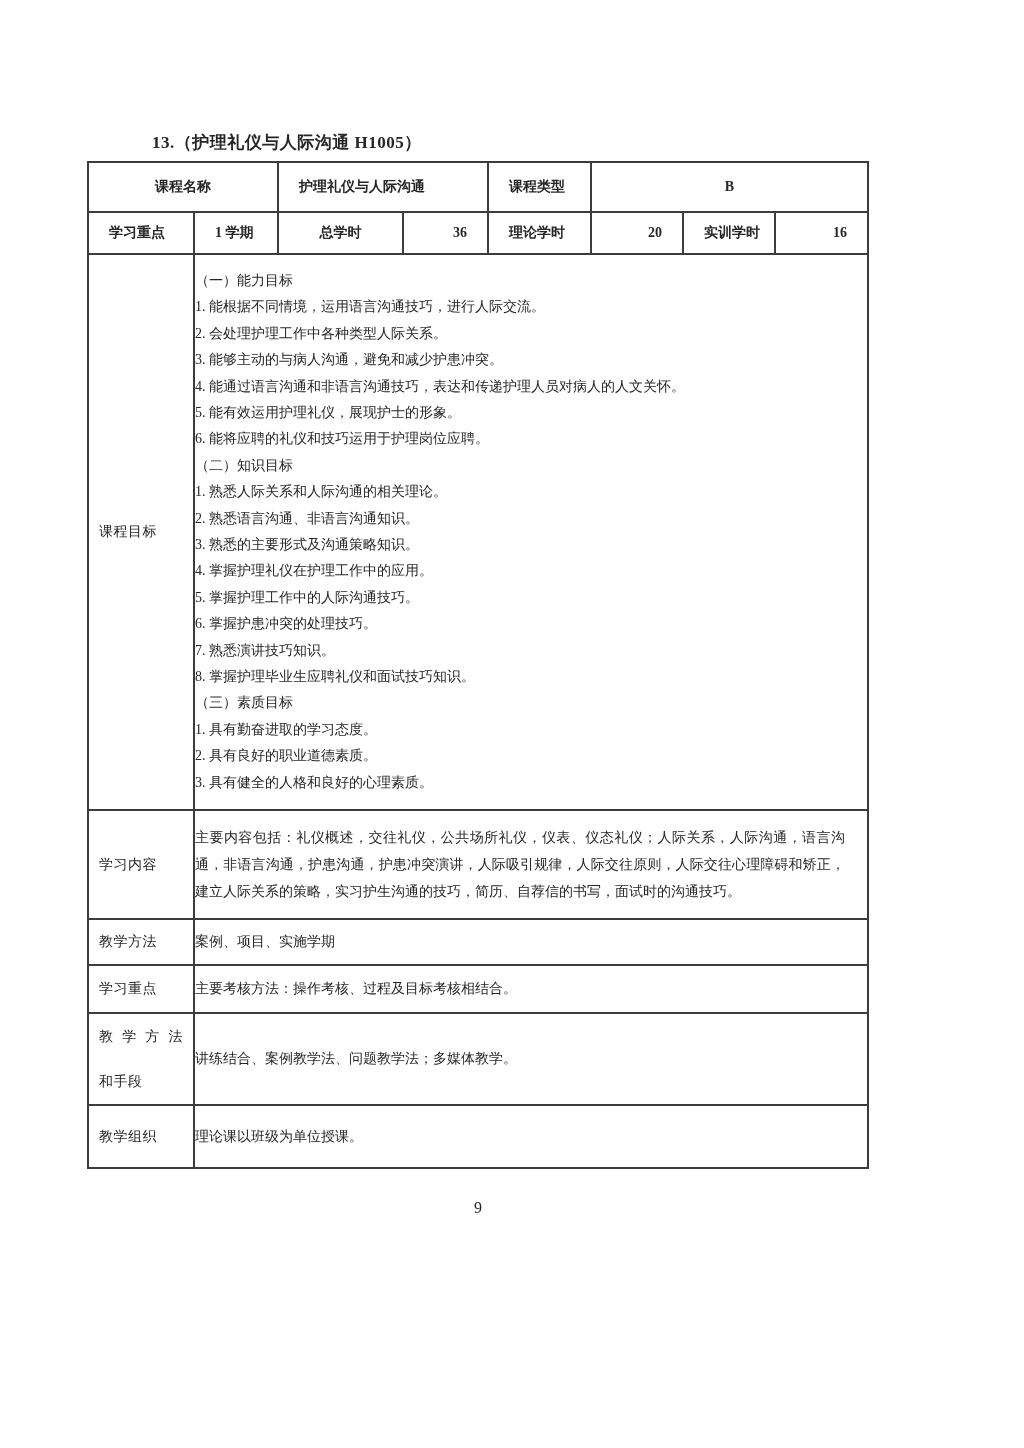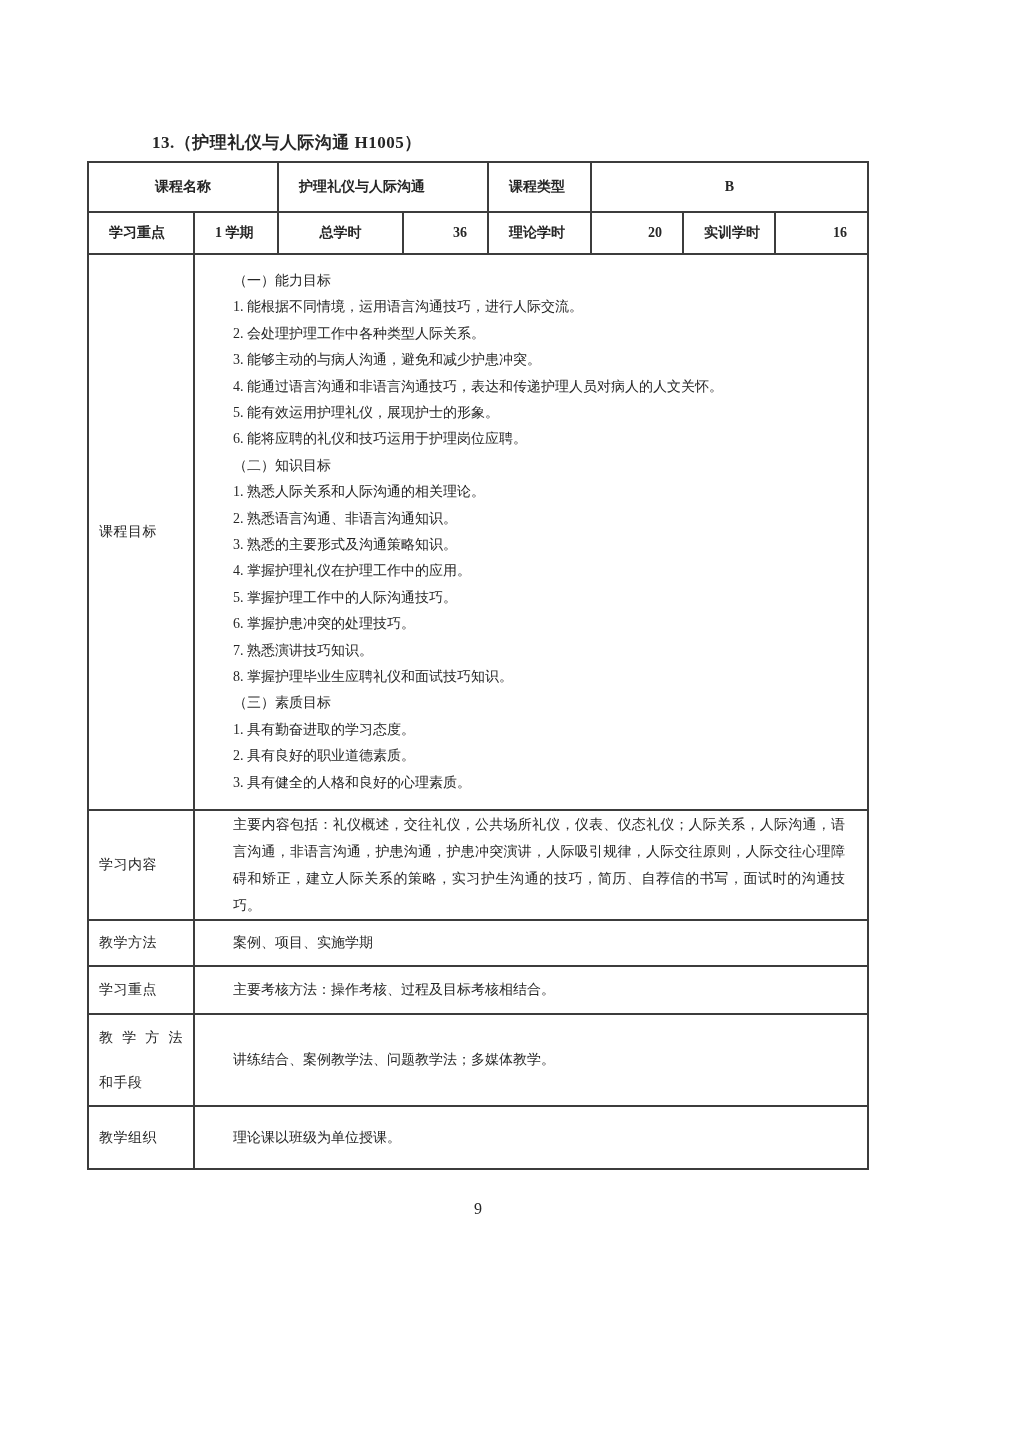--- a/index.html
+++ b/index.html
@@ -46,21 +46,20 @@
     letter-spacing: 0.5px;
   }
   .lbl-split { line-height: 45px; }
   .split-l1 {
     display: block;
     text-align: justify;
     text-align-last: justify;
   }
   .split-l2 { display: block; }
   .content-cell {
-    padding-left: 38px;
     padding-right: 8px;
   }
   .objectives-content {
     white-space: pre-line;
     line-height: 26.4px;
   }
   .paragraph-content {
     line-height: 27px;
     text-align: justify;
     padding-right: 14px;

